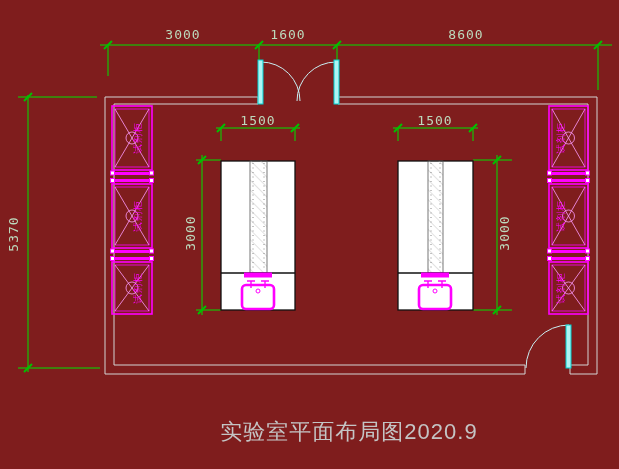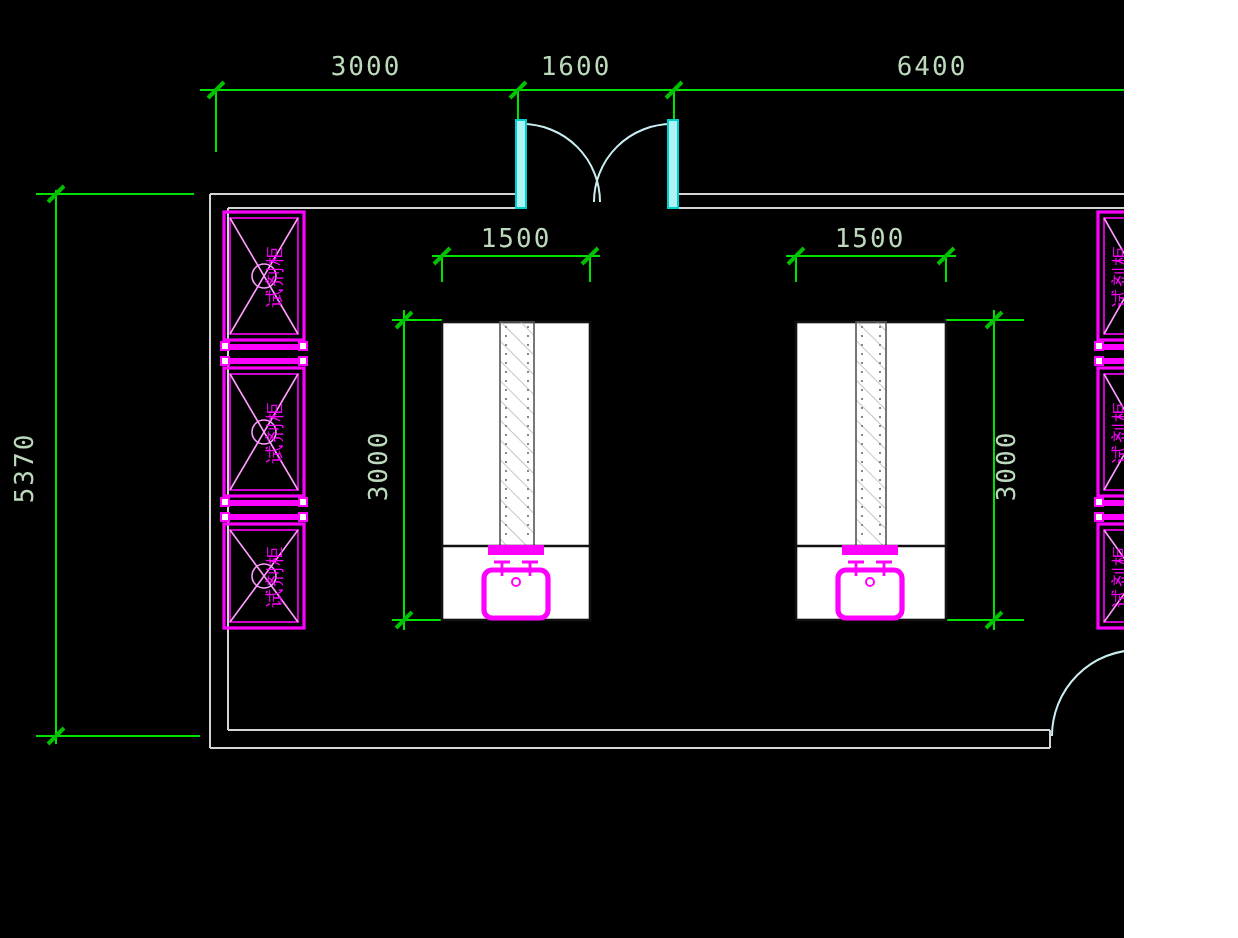--- a/index.html
+++ b/index.html
@@ -1,16 +1,16 @@
 <!DOCTYPE html>
 <html><head>
 <meta charset="utf-8">
 <style>
   html,body{margin:0;padding:0;background:#ffffff;}
-  #stage{position:relative;width:562px;height:469px;background:#000000;overflow:hidden;
+  #stage{position:relative;width:619px;height:469px;background:#7f1d1d;overflow:hidden;
          font-family:"DejaVu Sans","Liberation Sans",sans-serif;}
   #plan-svg{position:absolute;left:0;top:0;}
   .lbl{position:absolute;transform:translate(-50%,-50%);white-space:nowrap;pointer-events:none;}
   .dim-label{color:#bcd9bc;font-family:"DejaVu Sans Mono","Liberation Mono",monospace;
              font-size:13px;letter-spacing:1px;}
   .dim-label.vert{transform:translate(-50%,-50%) rotate(-90deg);}
   .cab-label{color:#ff00ff;font-size:9.5px;letter-spacing:1px;
              transform:translate(-50%,-50%) rotate(-90deg);}
   .title-label{color:#c4c4c4;font-size:22px;letter-spacing:1px;
                font-family:"Liberation Sans",sans-serif;}
@@ -173,28 +173,29 @@
   </g>
 
   <g>
     <path d="M569,325 A43,43 0 0 0 526,368" stroke="#c9eef2" stroke-width="1" fill="none"></path>
     <rect x="566" y="325" width="5" height="43" fill="#aef4f4" stroke="#00cfcf" stroke-width="1"></rect>
   </g>
 </svg>
 
   <span class="lbl dim-label" style="left:183px;top:34px">3000</span>
   <span class="lbl dim-label" style="left:288px;top:34px">1600</span>
-  <span class="lbl dim-label" style="left:466px;top:34px">6400</span>
+  <span class="lbl dim-label" style="left:466px;top:34px">8600</span>
   <span class="lbl dim-label vert" style="left:13px;top:234px">5370</span>
 
   <span class="lbl dim-label" style="left:258px;top:120px">1500</span>
   <span class="lbl dim-label vert" style="left:190px;top:233px">3000</span>
   <span class="lbl dim-label" style="left:435px;top:120px">1500</span>
   <span class="lbl dim-label vert" style="left:504px;top:233px">3000</span>
 
   <span class="lbl cab-label" style="left:138px;top:138px">试剂柜</span>
   <span class="lbl cab-label" style="left:138px;top:216px">试剂柜</span>
   <span class="lbl cab-label" style="left:138px;top:288px">试剂柜</span>
   <span class="lbl cab-label" style="left:561px;top:138px">试剂柜</span>
   <span class="lbl cab-label" style="left:561px;top:216px">试剂柜</span>
   <span class="lbl cab-label" style="left:561px;top:288px">试剂柜</span>
 
+  <span class="lbl title-label" style="left:349px;top:432px">实验室平面布局图2020.9</span>
 </div>
 
 </body></html>

